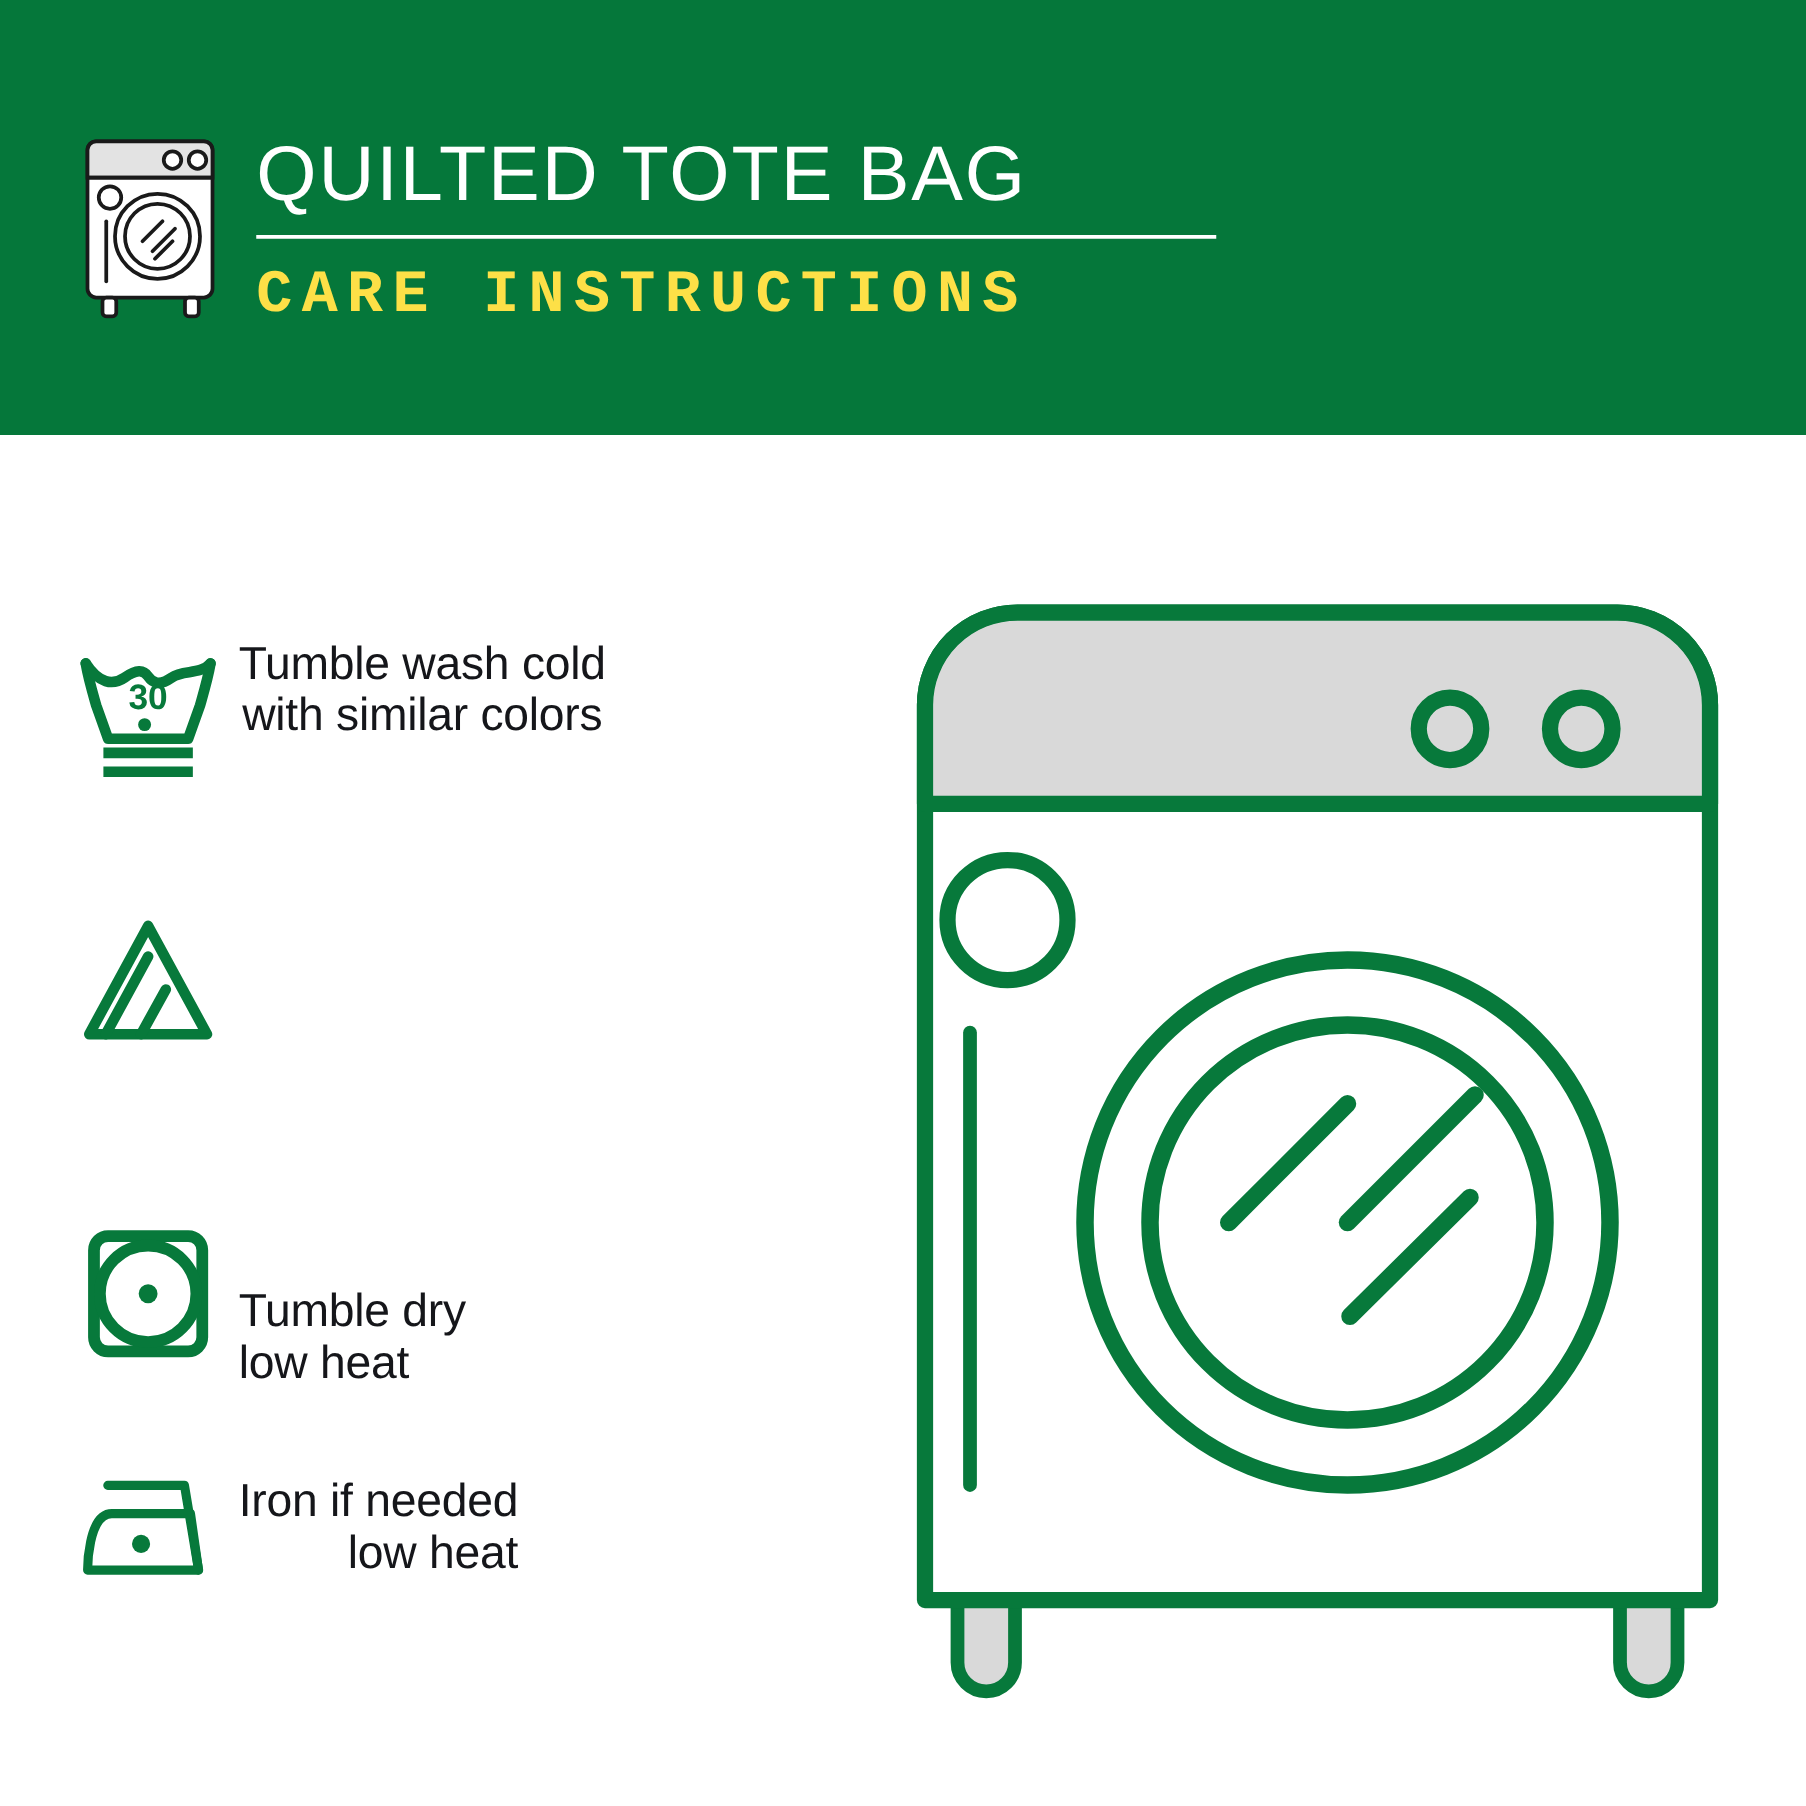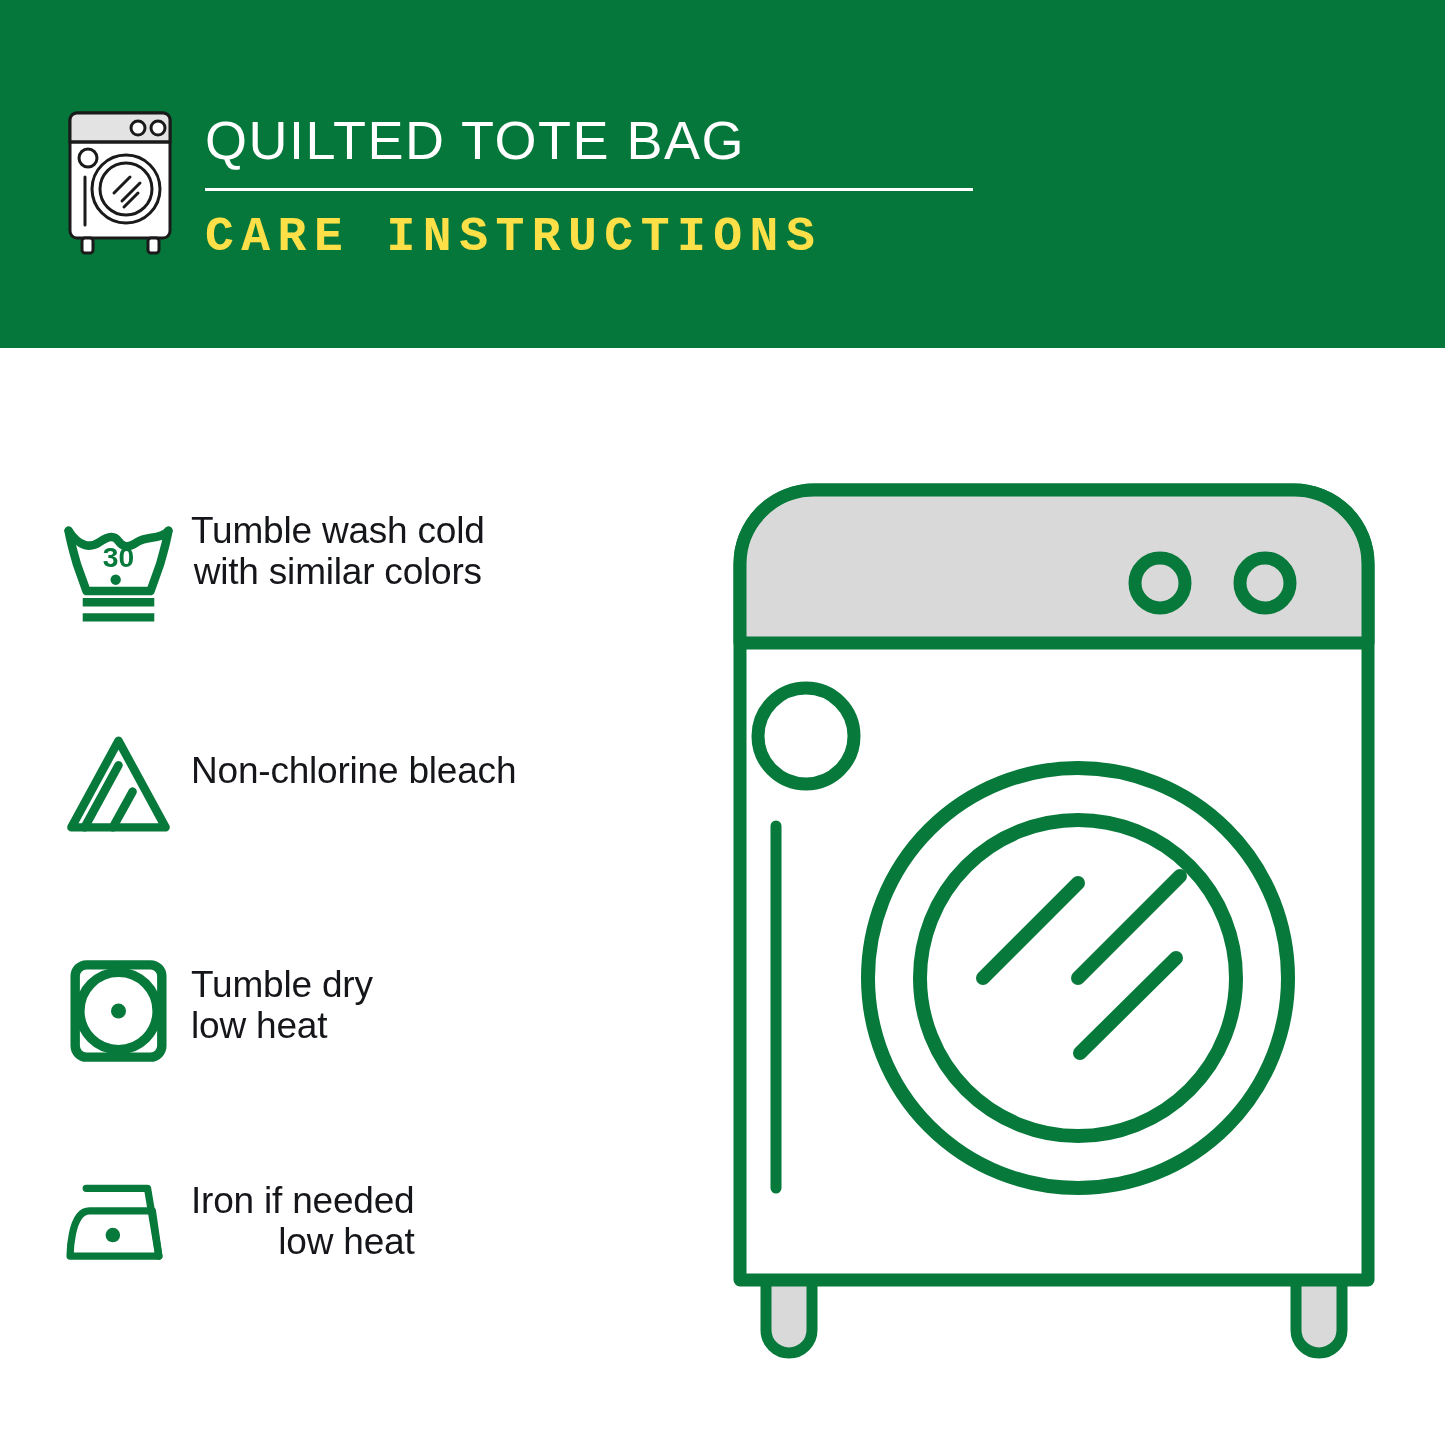--- a/index.html
+++ b/index.html
@@ -32,21 +32,21 @@
     height: 152px;
   }
   .header-text-block {
     position: absolute;
     left: 205px;
     top: 104px;
     width: 790px;
   }
   .title-main {
     color: #ffffff;
-    font-size: 54px;
+    font-size: 62px;
     font-weight: 300;
     letter-spacing: 1.5px;
     line-height: 72px;
     white-space: nowrap;
     font-family: "Liberation Sans", sans-serif;
   }
   .title-rule {
     width: 768px;
     height: 3px;
     background: #ffffff;
@@ -73,21 +73,21 @@
   }
   .care-row {
     position: absolute;
     left: 0;
     width: 700px;
     display: flex;
     align-items: flex-start;
   }
   .care-row-0 { top: 152px; text-align: center; }
   .care-row-1 { top: 362px; }
-  .care-row-2 { top: 588px; }
+  .care-row-2 { top: 612px; align-items: flex-end; }
   .care-row-3 { top: 800px; }
 
   .care-icon {
     width: 175px;
     min-width: 175px;
     height: 150px;
     display: flex;
     align-items: center;
     justify-content: center;
     padding-left: 62px;
@@ -191,21 +191,20 @@
           <g fill="none" stroke="#07793b" stroke-width="9" stroke-linejoin="round" stroke-linecap="round">
             <path d="M60 8 L110 100 L10 100 Z"></path>
           </g>
           <g stroke="#07793b" stroke-width="9" stroke-linecap="round">
             <line x1="60" y1="34" x2="24" y2="100"></line>
             <line x1="75" y1="62" x2="54" y2="100"></line>
           </g>
         </svg>
       </div>
       <div class="care-text">
-        <span class="ln">Non-chlorine bleach</span>
       </div>
     </div>
 
     <div class="care-row care-row-2">
       <div class="care-icon">
         <svg viewBox="0 0 120 110" width="120" height="110" xmlns="http://www.w3.org/2000/svg">
           <rect x="14" y="6" width="92" height="98" rx="12" fill="none" stroke="#07793b" stroke-width="10"></rect>
           <circle cx="60" cy="55" r="41" fill="none" stroke="#07793b" stroke-width="10"></circle>
           <circle cx="60" cy="55" r="8" fill="#07793b"></circle>
         </svg>

